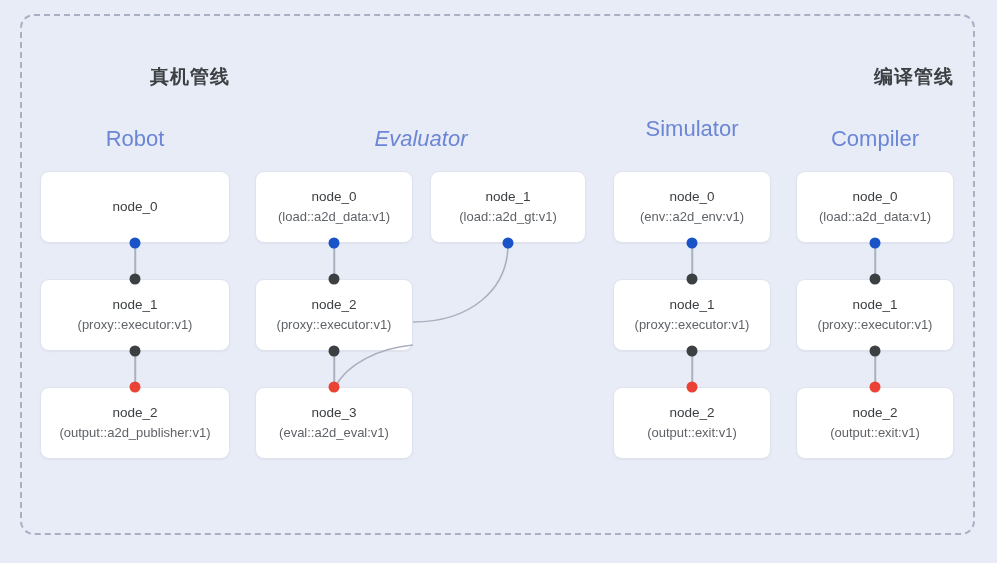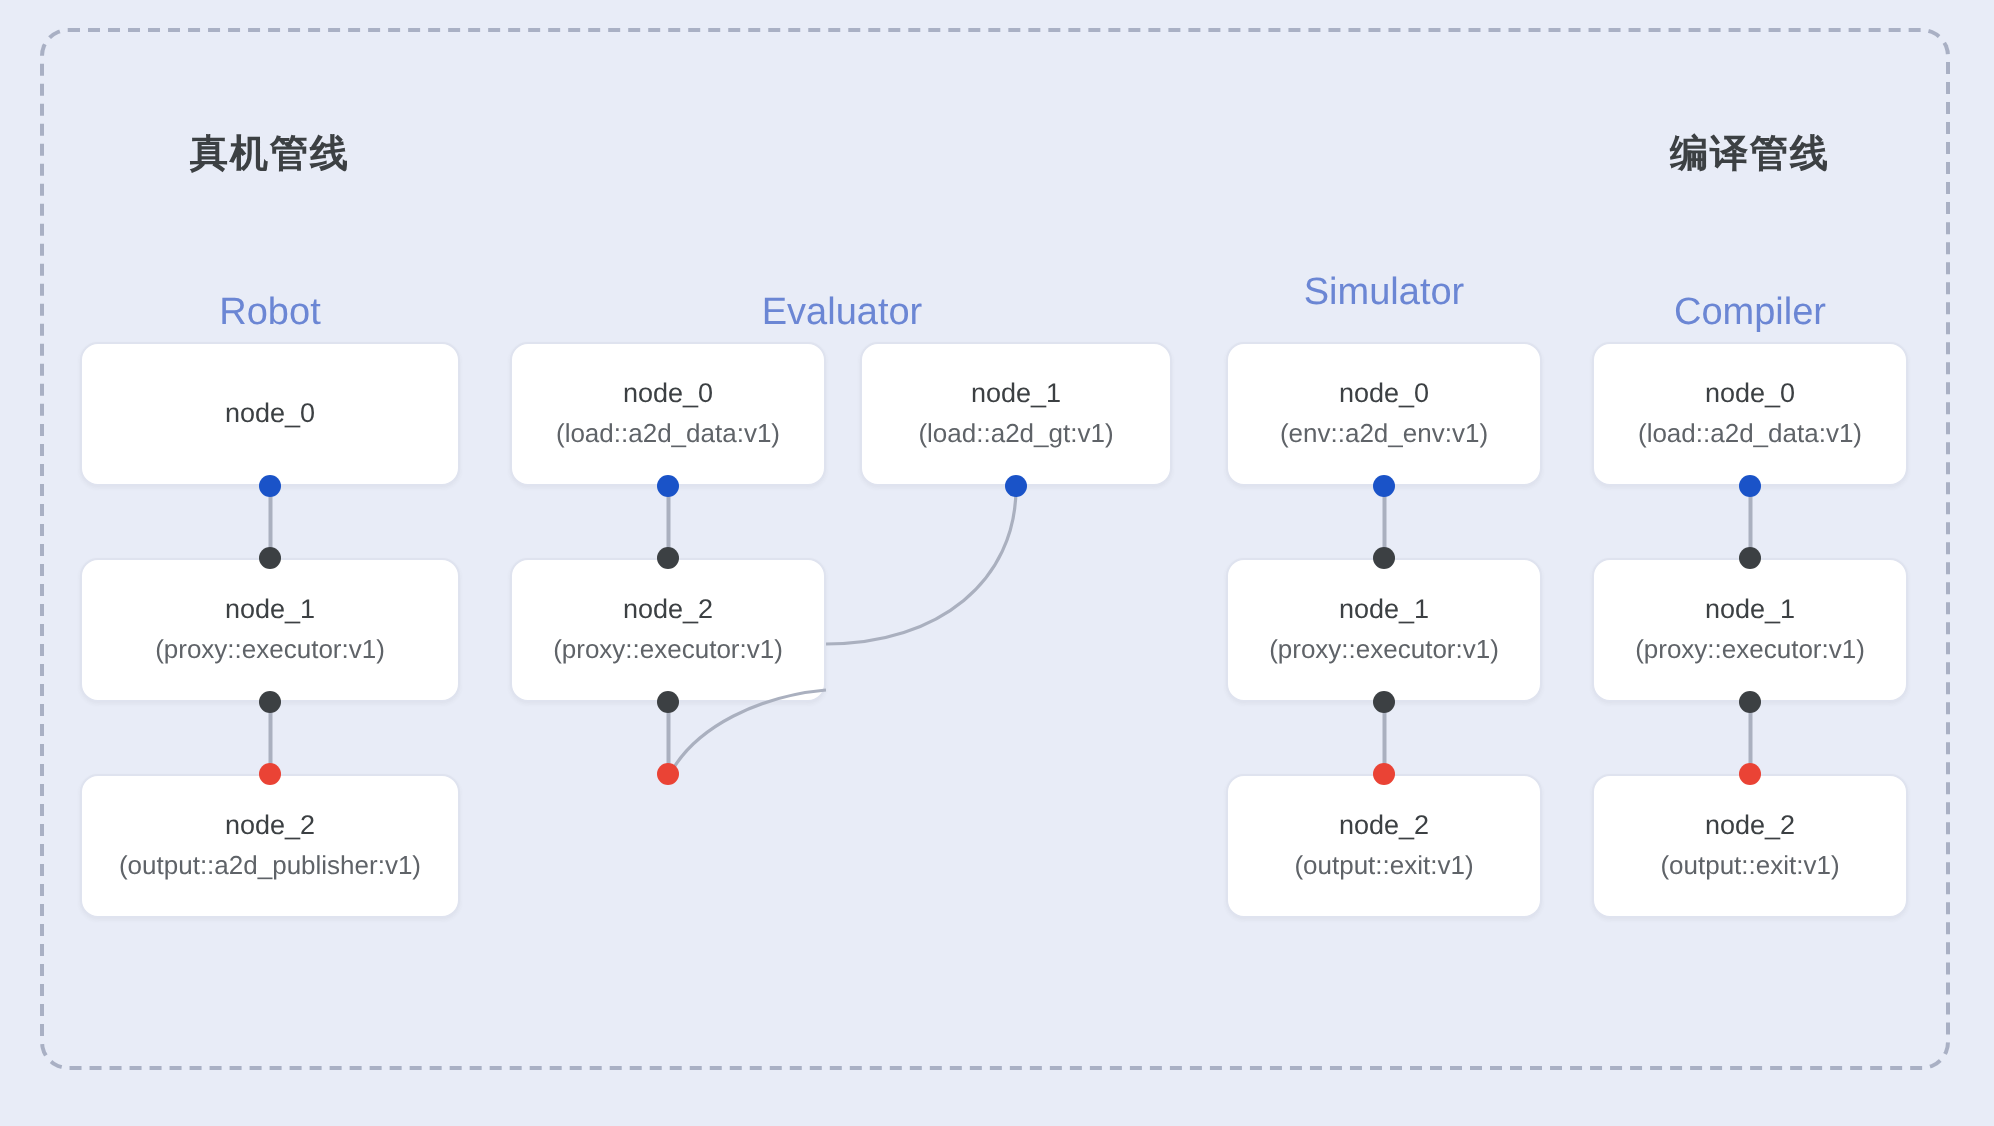--- a/index.html
+++ b/index.html
@@ -22,35 +22,34 @@
     pointer-events:none;
   }
 
   .edges-layer{
     position:absolute;left:0;top:0;width:997px;height:563px;
     pointer-events:none;
   }
 
   .col-title{
     position:absolute;
-    text-align:center;
+    text-align:right;
     font-size:19px;
     font-weight:700;
     color:#3c4043;
     letter-spacing:1px;
     white-space:nowrap;
   }
   .col-sub{
     position:absolute;
     text-align:center;
-    font-size:19px;
+    font-size:22px;
     font-weight:400;
     color:#6b86d4;
     white-space:nowrap;
-    margin-top:20px;
   }
 
   .node{
     position:absolute;
     background:#ffffff;
     border:1px solid #dfe3ef;
     border-radius:9px;
     box-sizing:border-box;
     display:flex;
     flex-direction:column;
@@ -113,21 +112,21 @@
   </div>
   <div class="port port-in" style="left:135px;top:351px;"></div>
   <div class="link" style="left:135px;top:351px;height:36px;"></div>
   <div class="port port-term" style="left:135px;top:387px;"></div>
 
   <div class="node" style="left:40px;top:387px;width:190px;height:72px;">
     <div class="node-title">node_2</div>
     <div class="node-spec">(output::a2d_publisher:v1)</div>
   </div>
 
-  <div class="col-sub" style="left:326px;top:126px;width:190px;">Evaluator</div>
+  <div class="col-sub" style="left:326px;top:126px;width:190px;font-style:italic;">Evaluator</div>
 
   <div class="node" style="left:255px;top:171px;width:158px;height:72px;">
     <div class="node-title">node_0</div>
     <div class="node-spec">(load::a2d_data:v1)</div>
   </div>
   <div class="port port-out" style="left:334px;top:243px;"></div>
   <div class="link" style="left:334px;top:243px;height:36px;"></div>
   <div class="port port-in" style="left:334px;top:279px;"></div>
 
   <div class="node" style="left:430px;top:171px;width:156px;height:72px;">
@@ -137,20 +136,24 @@
   <div class="port port-out" style="left:508px;top:243px;"></div>
 
   <div class="node" style="left:255px;top:279px;width:158px;height:72px;">
     <div class="node-title">node_2</div>
     <div class="node-spec">(proxy::executor:v1)</div>
   </div>
   <div class="port port-in" style="left:334px;top:351px;"></div>
   <div class="link" style="left:334px;top:351px;height:36px;"></div>
   <div class="port port-term" style="left:334px;top:387px;"></div>
 
+  <div class="node" style="left:255px;top:387px;width:158px;height:72px;">
+    <div class="node-title">node_3</div>
+    <div class="node-spec">(eval::a2d_eval:v1)</div>
+  </div>
 
   <div class="col-sub" style="left:613px;top:116px;width:158px;">Simulator</div>
 
   <div class="node" style="left:613px;top:171px;width:158px;height:72px;">
     <div class="node-title">node_0</div>
     <div class="node-spec">(env::a2d_env:v1)</div>
   </div>
   <div class="port port-out" style="left:692px;top:243px;"></div>
   <div class="link" style="left:692px;top:243px;height:36px;"></div>
   <div class="port port-in" style="left:692px;top:279px;"></div>

